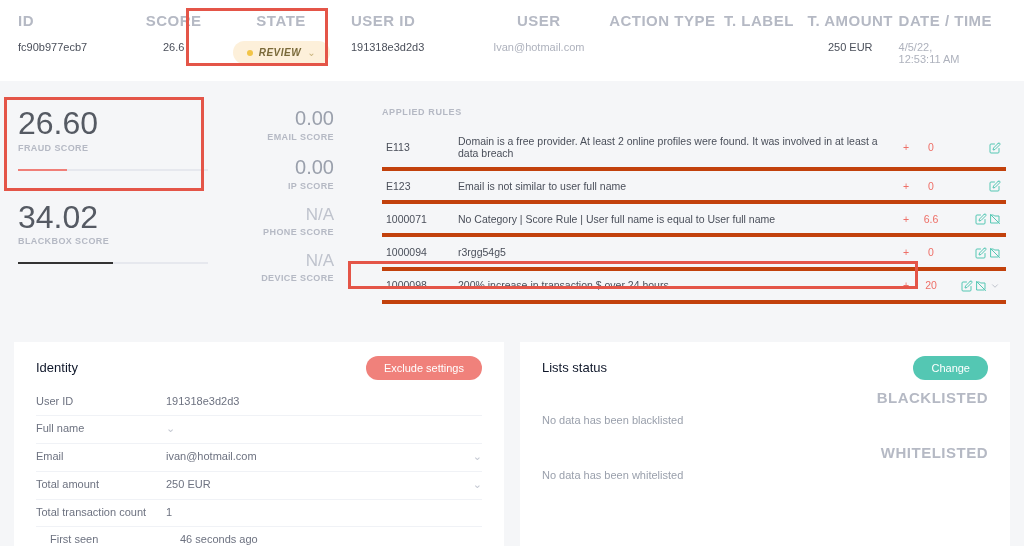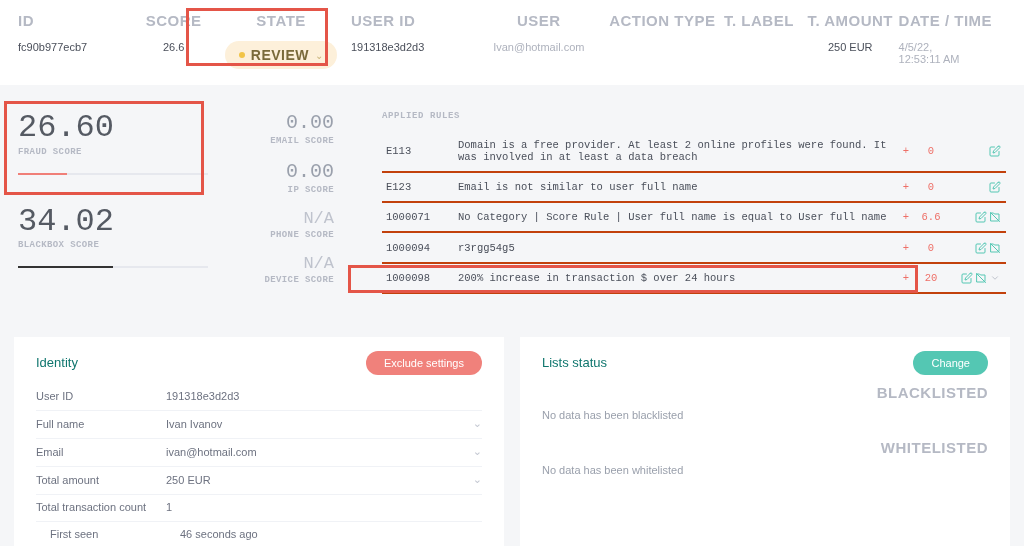--- a/index.html
+++ b/index.html
@@ -8,57 +8,57 @@
 
   
   .header-table { background: #fff; padding: 12px 18px 16px 18px; position: relative; }
   .header-table table { width: 100%; border-collapse: collapse; table-layout: fixed; }
   .header-table th { font-size: 15px; letter-spacing: .5px; color: #b5b9c4; font-weight: 700; text-align: left; padding-bottom: 12px; }
   .header-table td { font-size: 11px; color: #4a4f5a; vertical-align: top; }
   th.center, td.center { text-align: center; }
   td.light, .light { color: #aeb2bd; }
   .review-badge { display: inline-flex; align-items: center; background: #fdf0da; border-radius: 16px; padding: 6px 14px; gap: 6px; cursor: pointer; }
   .review-dot { width: 6px; height: 6px; background: #f2c447; border-radius: 50%; }
-  .review-label { font-size: 14px; font-weight: 600; letter-spacing: .5px; color: #7a6a3a; }
+  .review-label { font-size: 10px; font-weight: 600; letter-spacing: .5px; color: #7a6a3a; font-style: italic; }
   .review-chev { color: #c8b37a; font-size: 10px; }
 
   .section-gap { height: 26px; }
 
   
-  .score-row { display: flex; padding: 0 18px; gap: 0; font-family: Liberation Mono, monospace; }
+  .score-row { display: flex; padding: 0 18px; gap: 0; }
   .score-left { flex: 0 0 330px; display: flex; gap: 24px; position: relative; }
   .score-col1 { flex: 0 0 190px; position: relative; }
   .score-col2 { flex: 1; text-align: right; padding-right: 14px; }
   .big { font-size: 32px; color: #555a63; font-weight: 300; line-height: 1.05; }
   .cap { font-size: 9px; letter-spacing: .4px; color: #b5b9c4; font-weight: 600; margin-top: 2px; }
   .bar { height: 2px; background: #e6e8ee; margin-top: 16px; position: relative; }
   .bar-fill { height: 2px; background: #f07f78; width: 26%; }
   .bar-black { background: #333; width: 50%; }
   .mini-score { margin-bottom: 14px; }
   .mini-val { font-size: 20px; color: #9aa0ac; font-weight: 300; text-align: right; }
   .na { font-size: 17px; color: #bfc3cd; font-weight: 400; text-align: right; }
 
   
   .rules { flex: 1; padding-left: 34px; position: relative; }
   .rules-title { font-size: 9px; letter-spacing: .6px; color: #b5b9c4; font-weight: 600; margin-bottom: 10px; }
   .rules table { width: 100%; border-collapse: collapse; font-size: 10.5px; }
-  .rules tr { border-bottom: 2px solid #c2410c; }
+  .rules tr { border-bottom: 4px solid #c2410c; }
   .rules td { padding: 8px 4px; color: #4a4f5a; vertical-align: middle; }
   .rules td.code { width: 72px; }
   .rules td.desc {  }
   .rules td.plus { width: 20px; color: #ee6f67; text-align: center; }
   .rules td.pts { width: 30px; color: #ee6f67; text-align: center; }
   .rules td.acts { width: 60px; color: #54c7b3; text-align: right; white-space: nowrap; }
   .ico { display: inline-block; width: 14px; text-align: center; color: #54c7b3; cursor: pointer; }
   svg { display: inline-block; vertical-align: middle; }
 
   
   .cards-row { display: flex; gap: 16px; padding: 12px 14px; margin-top: 26px; }
   .card { background: #fff; flex: 1; padding: 18px 22px 20px 22px; position: relative; }
-  .card h3 { font-size: 13px; color: #0f766e; font-weight: 500; margin-bottom: 14px; }
+  .card h3 { font-size: 13px; color: #0f172a; font-weight: 500; margin-bottom: 14px; }
   .card .btn-pill { position: absolute; right: 22px; top: 14px; border-radius: 16px; padding: 6px 18px; font-size: 11px; color: #fff; border: none; cursor: pointer; }
   .btn-red  { background: #f0817b; }
   .btn-teal { background: #54c7b3; }
   .kv { display: flex; padding: 6px 0 8px 0; border-bottom: 1px solid #f0f2f6; align-items: center; }
   .kv:last-of-type { border-bottom: none; margin-left: 14px; }
   .kv .k { flex: 0 0 130px; font-size: 11px; color: #6d7280; }
   .kv .v { flex: 1; font-size: 11px; color: #6d7280; }
   .kv .chev { color: #c3c7d1; font-size: 11px; cursor: pointer; }
   .chev-strong { color: #333; }
   .sub-h { font-size: 15px; letter-spacing: .5px; color: #b5b9c4; font-weight: 600; margin-top: 8px; margin-bottom: 8px; text-align: right; }
@@ -239,21 +239,20 @@
   <div class="card">
     <h3>Identity</h3>
     <button class="btn-pill btn-red">Exclude settings</button>
     <div id="identity-rows">
         <div class="kv">
           <span class="k">User ID</span>
           <span class="v">191318e3d2d3</span>
         </div>
         <div class="kv">
           <span class="k">Full name</span>
-          <span class="v">Ivan Ivanov</span>
           <span class="chev ">⌄</span>
         </div>
         <div class="kv">
           <span class="k">Email</span>
           <span class="v">ivan@hotmail.com</span>
           <span class="chev ">⌄</span>
         </div>
         <div class="kv">
           <span class="k">Total amount</span>
           <span class="v">250 EUR</span>

